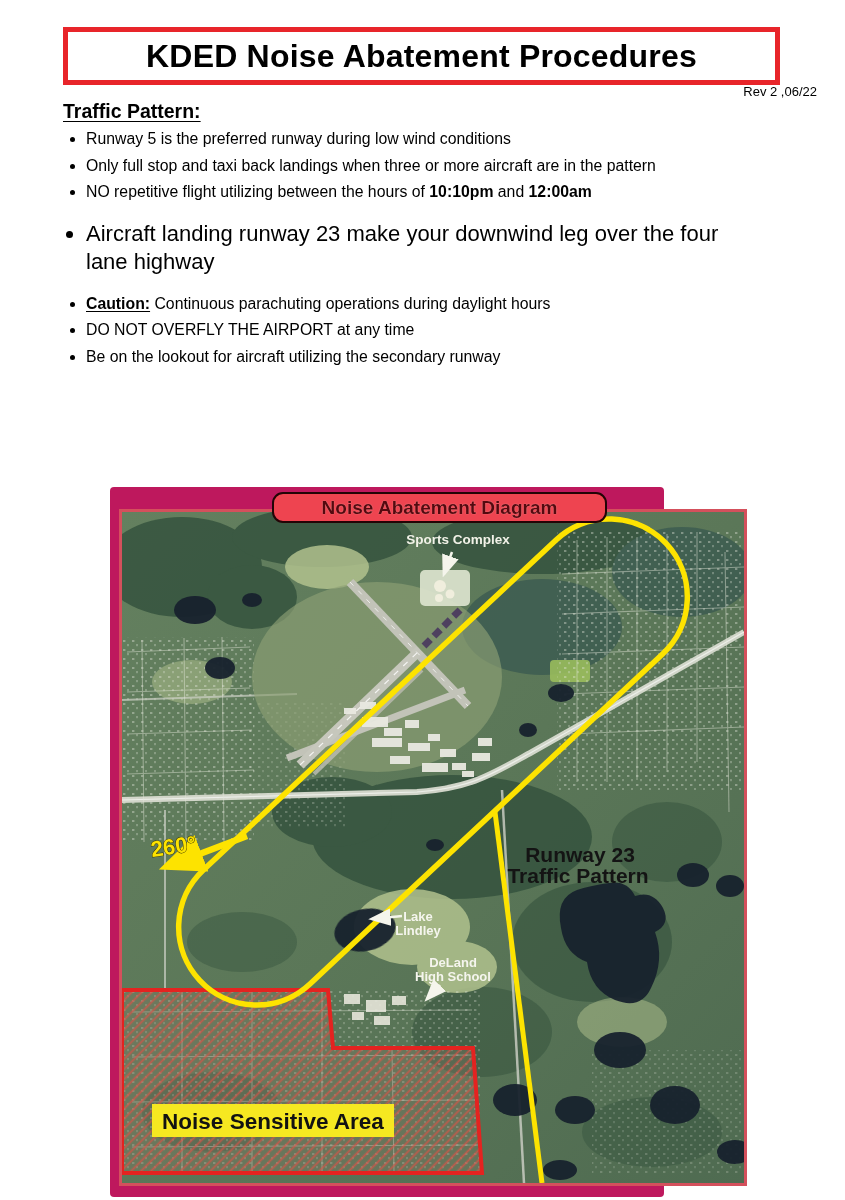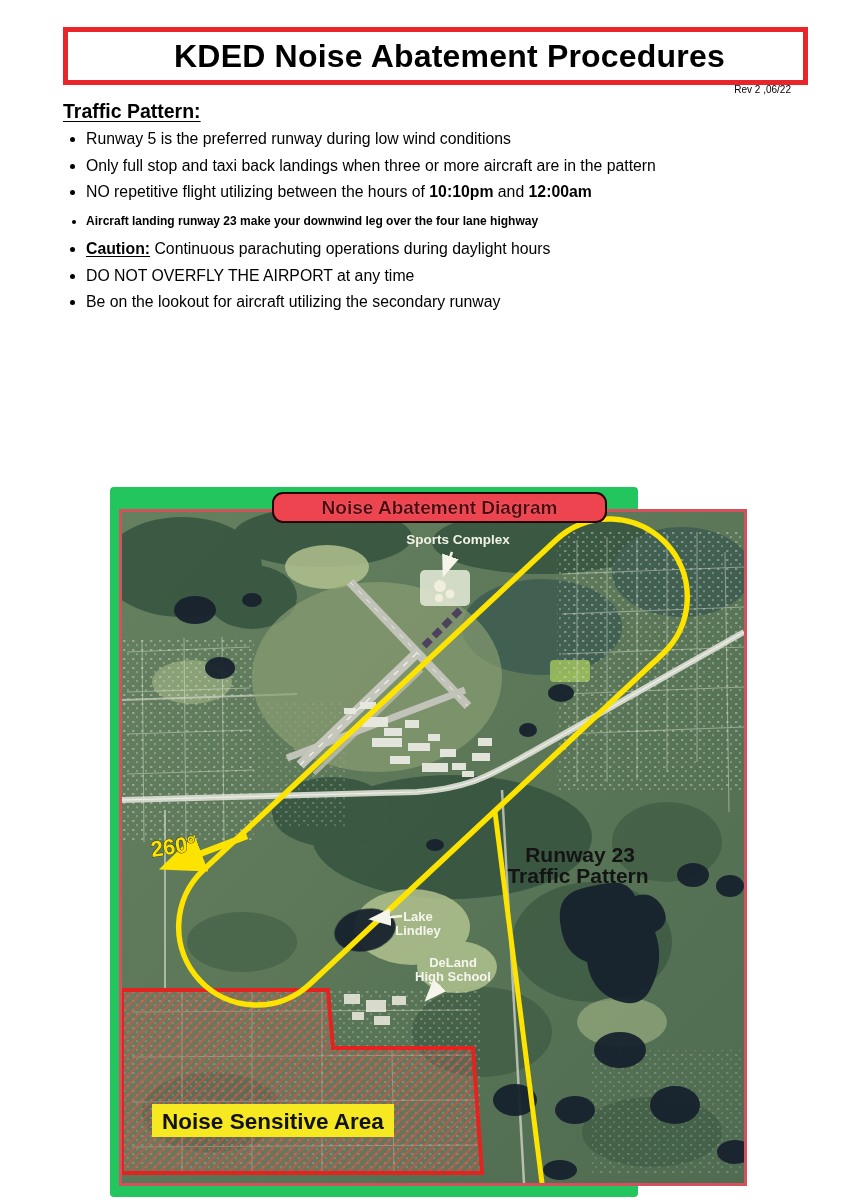--- a/index.html
+++ b/index.html
@@ -6,39 +6,39 @@
   body{
     width:845px;height:1200px;position:relative;overflow:hidden;
     background:#ffffff;color:#000;
     font-family:"Liberation Sans",sans-serif;
   }
   
   .title-box{
     position:absolute;left:63px;top:27px;width:707px;height:48px;
     border:5px solid #e8252a;
     display:flex;align-items:center;justify-content:center;
-    font-size:32px;font-weight:bold;letter-spacing:.2px;padding-left:28px;
-  }
-  .rev{position:absolute;top:84px;right:54px;font-size:10px;text-align:right;}
+    font-size:32px;font-weight:bold;letter-spacing:.2px;
+  }
+  .rev{position:absolute;top:84px;right:28px;font-size:13px;text-align:right;}
   
   .content{position:absolute;left:63px;top:100px;width:722px;}
   .content h2{
     font-size:19.5px;font-weight:bold;margin:0;
     text-decoration:underline;text-underline-offset:3px;
   }
   .content ul{margin:3px 0 2px;padding-left:23px;}
   .content li{font-size:15.8px;line-height:26.6px;}
-  .content li.big{font-size:12px;line-height:28.5px;width:670px;margin:1px 0;font-weight:bold;}
+  .content li.big{font-size:22px;line-height:28.5px;width:670px;margin:14px 0;}
   .b{font-weight:bold;}
   .bu{font-weight:bold;text-decoration:underline;text-underline-offset:2px;}
   .h-traffic{margin-top:3px;}
   
   .map-panel{
     position:absolute;left:110px;top:487px;width:528px;height:710px;
-    background:#22c55e;border-radius:4px;
+    background:#be185d;border-radius:4px;padding-left:26px;
   }
   .map-banner{
     position:absolute;left:162px;top:5px;width:331px;height:27px;z-index:5;
     background:#ee4450;border:2px solid #230406;border-radius:11px;
     display:flex;align-items:center;justify-content:center;
     font-size:19px;font-weight:bold;color:#55090f;
     text-shadow:0 0 1px #ffb3b3;
   }
   .photo{
     position:absolute;left:9px;top:22px;width:622px;height:671px;

